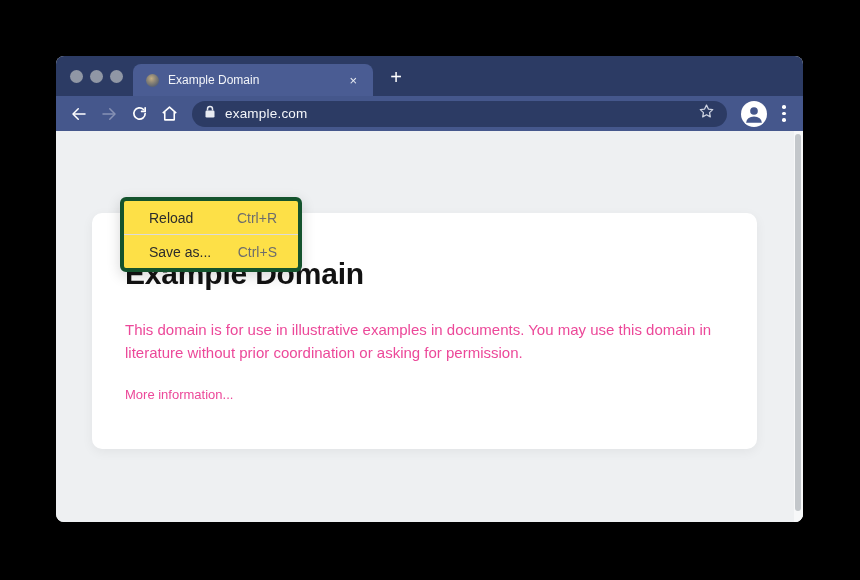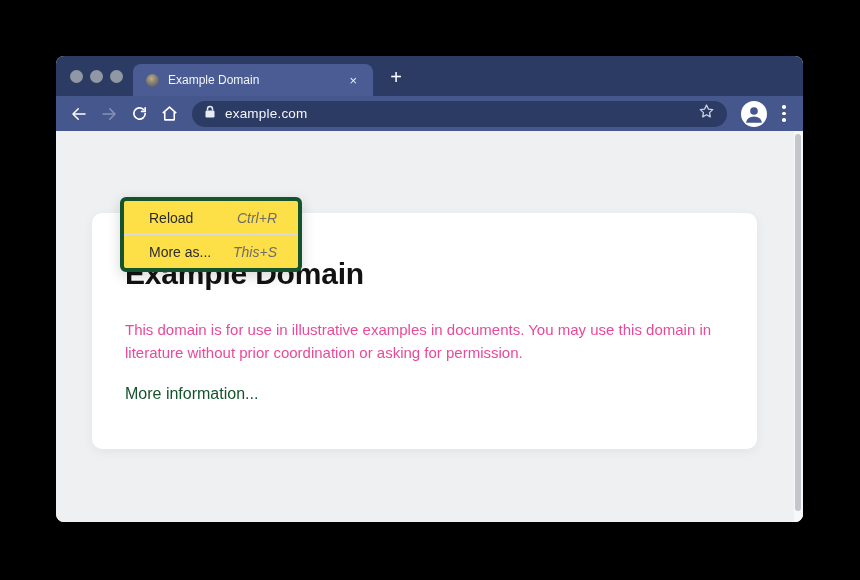--- a/index.html
+++ b/index.html
@@ -51,29 +51,29 @@
                   background: #c3c7cb; border-radius: 3px; }
 
   .content-card { position: absolute; left: 36px; top: 82px; width: 665px; height: 236px;
                   background: #fff; border-radius: 10px;
                   box-shadow: 0 3px 12px rgba(0,0,0,0.055);
                   padding: 46px 45px 0 33px; }
   .page-heading { font-size: 30px; font-weight: 700; color: #121212; letter-spacing: -0.2px;
                   margin-bottom: 30px; line-height: 1; }
   .page-paragraph { font-size: 15px; color: #ec4899; line-height: 1.53; max-width: 588px;
                     margin-bottom: 20px; }
-  .page-link { font-size: 16px; color: #14532d; text-decoration: none; }
+  .page-link { font-size: 13px; color: #ec4899; text-decoration: none; }
 
   
   .context-menu { position: absolute; left: 64px; top: 66px; width: 182px;
                   background: #fde047; border: 4px solid #14532d; border-radius: 6px;
                   box-shadow: 0 4px 14px rgba(0,0,0,0.16); overflow: hidden; }
   .context-menu-item { display: flex; align-items: center; justify-content: space-between;
                        height: 33px; padding: 0 21px 0 25px; font-size: 14px; color: #2c2c2c; }
-  .context-menu-item .shortcut { color: #6d6d6d; font-style: italic; }
+  .context-menu-item .shortcut { color: #6d6d6d; }
   .menu-divider { height: 1px; background: #dbdbdb; }
 </style>
 </head>
 <body>
 
 <div class="browser-window">
 
   <div class="titlebar">
     <div class="traffic-lights">
       <span class="traffic-dot"></span>
@@ -163,22 +163,22 @@
       <a class="page-link" href="#">More information...</a>
     </div>
 
     <div class="context-menu">
       <div class="context-menu-item">
         <span class="label">Reload</span>
         <span class="shortcut">Ctrl+R</span>
       </div>
       <div class="menu-divider"></div>
       <div class="context-menu-item">
-        <span class="label">More as...</span>
-        <span class="shortcut">This+S</span>
+        <span class="label">Save as...</span>
+        <span class="shortcut">Ctrl+S</span>
       </div>
     </div>
 
     <div class="scrollbar">
       <div class="scroll-thumb"></div>
     </div>
 
   </div>
 </div>
 

